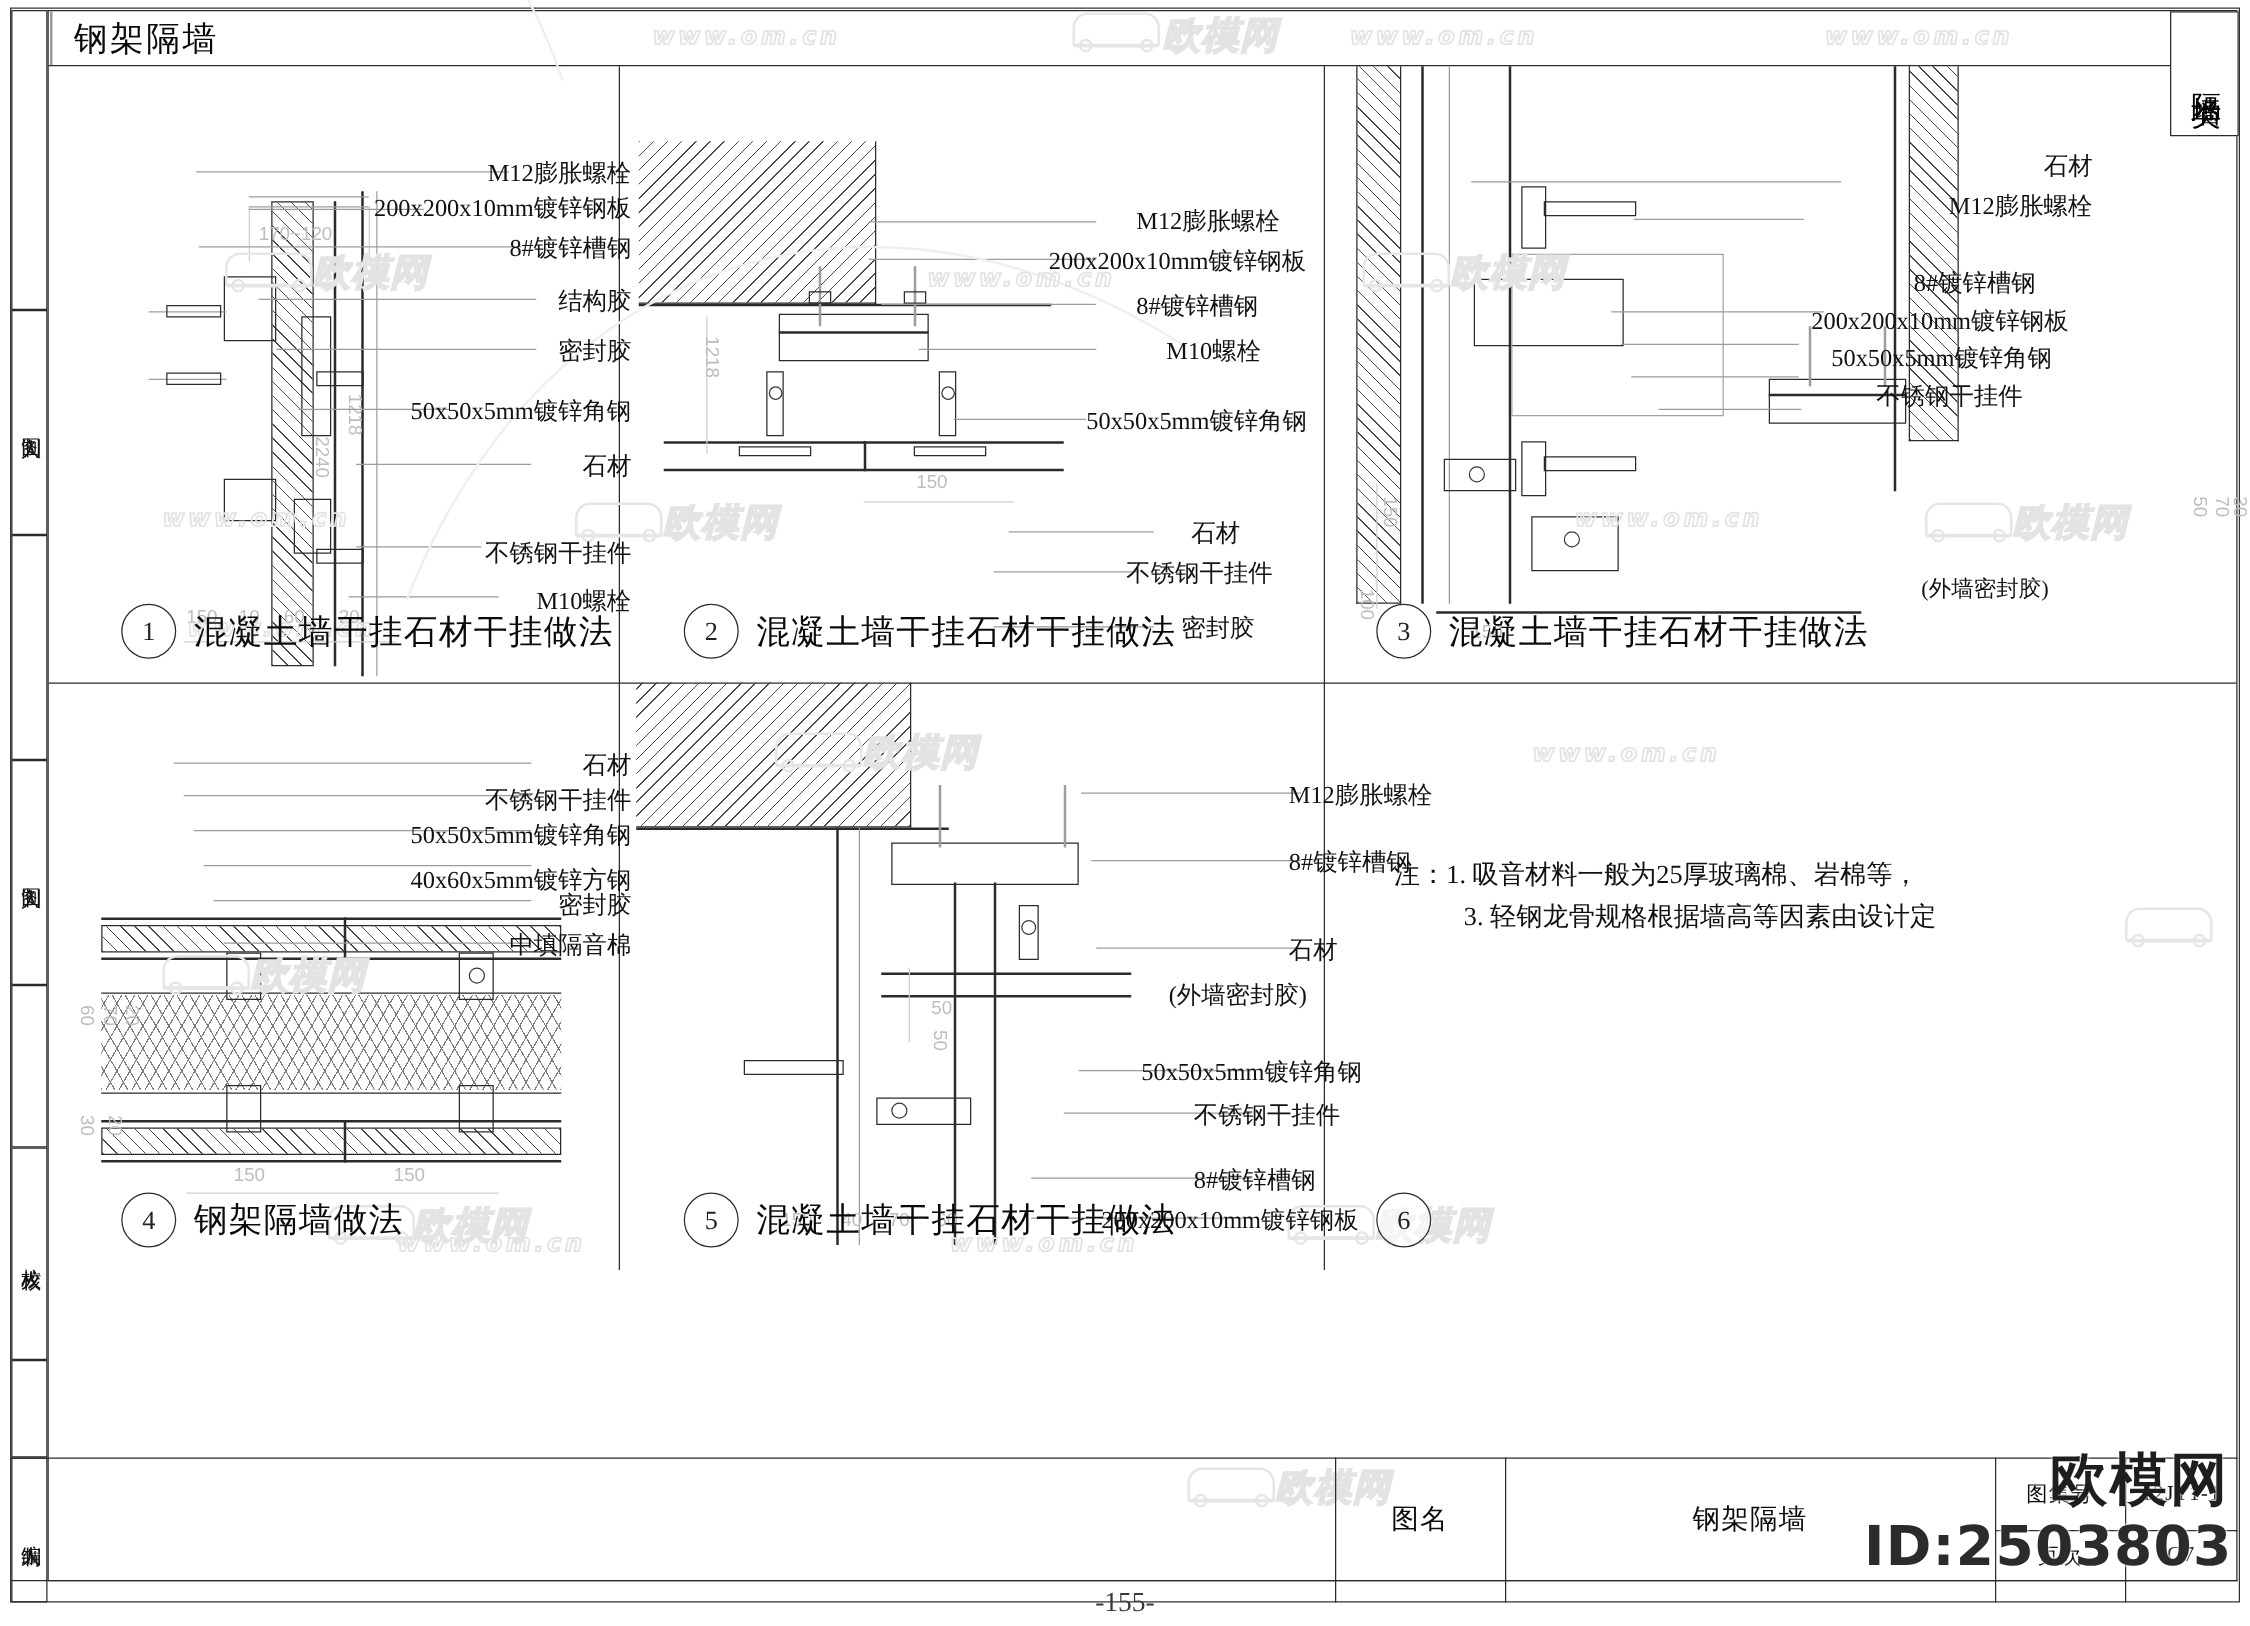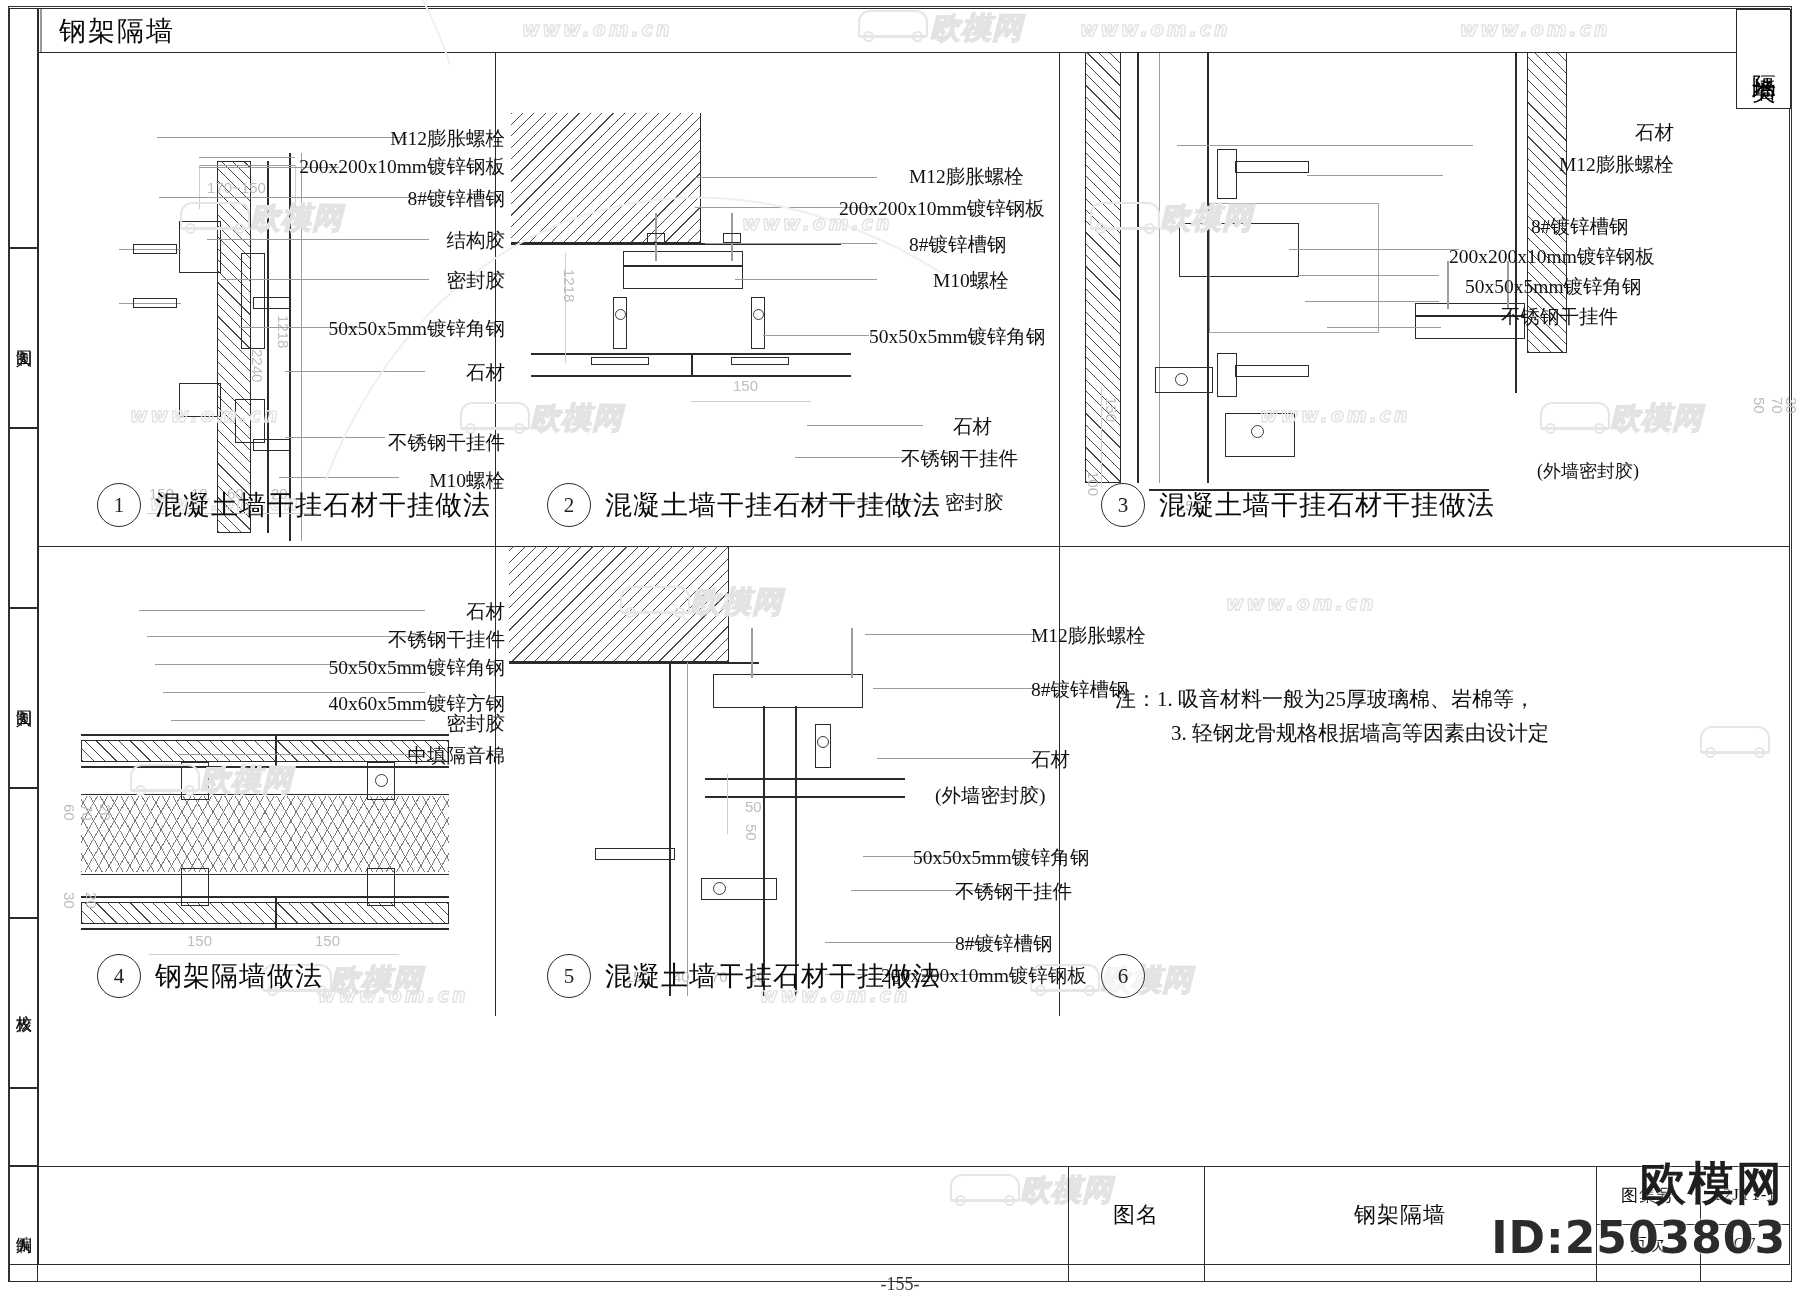--- a/index.html
+++ b/index.html
@@ -214,21 +214,21 @@
   }
   .logowm {
     position: absolute; right: 16px; bottom: 86px;
     font-family: "DejaVu Sans", sans-serif;
     font-size: 46px; font-weight: bold; color: #1e1e1e;
     z-index: 12; letter-spacing: 2px;
     text-shadow: 0 0 3px #fff;
   }
   .pgnum {
     position: absolute; left: 0; right: 0; bottom: 6px;
-    text-align: center; font-size: 18px; color: #3a3a3a;
+    text-align: center; font-size: 22px; color: #3a3a3a;
     font-family: "Liberation Serif", serif; z-index: 7;
   }
 </style>
 </head>
 <body>
 
 <div id="sheet">
 
   <div class="wm-layer">
     <div class="wm-arc" style="left:-160px;top:-120px;width:620px;height:1500px;transform:rotate(12deg);"></div>
@@ -318,21 +318,21 @@
       <div class="box" style="left:94px;top:191px;width:44px;height:10px;"></div>
       <div class="box" style="left:94px;top:245px;width:44px;height:10px;"></div>
       <div class="box" style="left:202px;top:200px;width:24px;height:96px;"></div>
       <div class="box" style="left:214px;top:244px;width:38px;height:12px;"></div>
       <div class="box" style="left:214px;top:386px;width:38px;height:12px;"></div>
       <div class="box" style="left:196px;top:346px;width:30px;height:44px;"></div>
       <div class="lnl" style="left:160px;top:104px;width:96px;height:1px;"></div>
       <div class="lnl" style="left:160px;top:112px;width:96px;height:1px;"></div>
       <div class="lnt" style="left:160px;top:112px;width:1px;height:44px;"></div>
       <div class="lnt" style="left:256px;top:112px;width:1px;height:44px;"></div>
-      <div class="dim" style="left:168px;top:126px;">170~150</div>
+      <div class="dim" style="left:168px;top:126px;">170~120</div>
       <div class="dimv" style="left:236px;top:262px;">1218</div>
       <div class="dimv" style="left:210px;top:296px;">2240</div>
 
       <div class="lnt" style="left:108px;top:460px;width:170px;height:1px;"></div>
       <div class="dim" style="left:110px;top:432px;">150</div>
       <div class="dim" style="left:152px;top:432px;">10</div>
       <div class="dim" style="left:188px;top:432px;">60</div>
       <div class="dim" style="left:232px;top:432px;">20</div>
 
       <div class="lead" style="left:118px;top:84px;width:250px;"></div>

